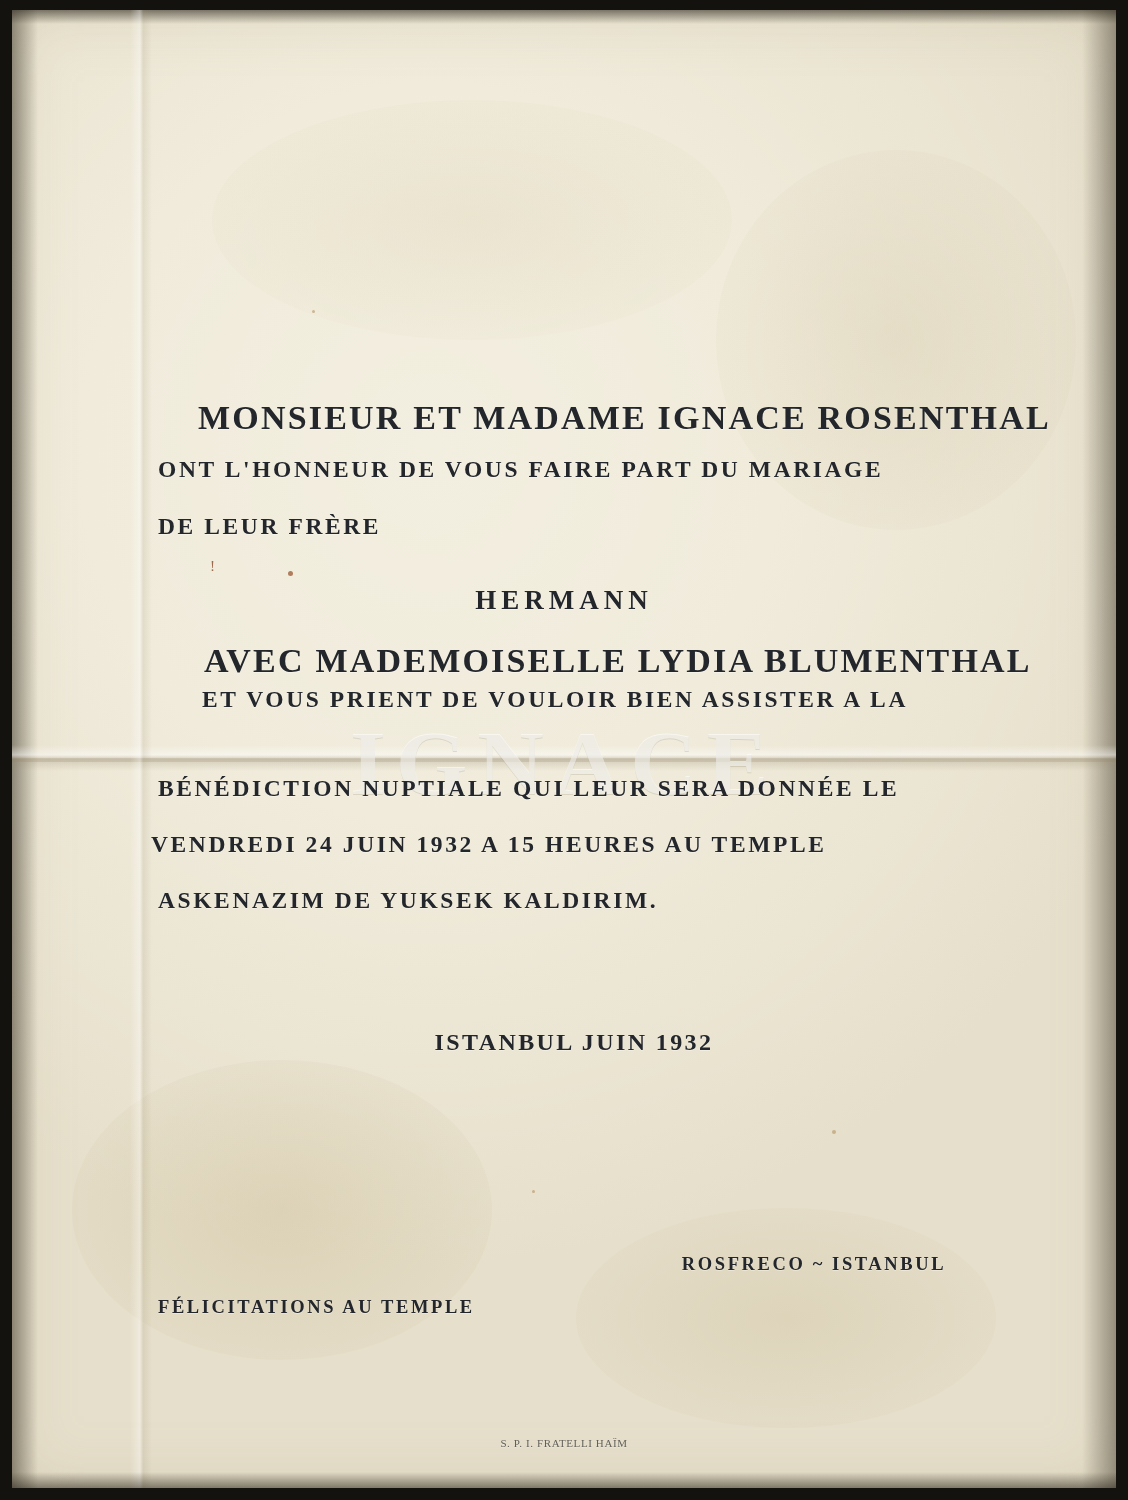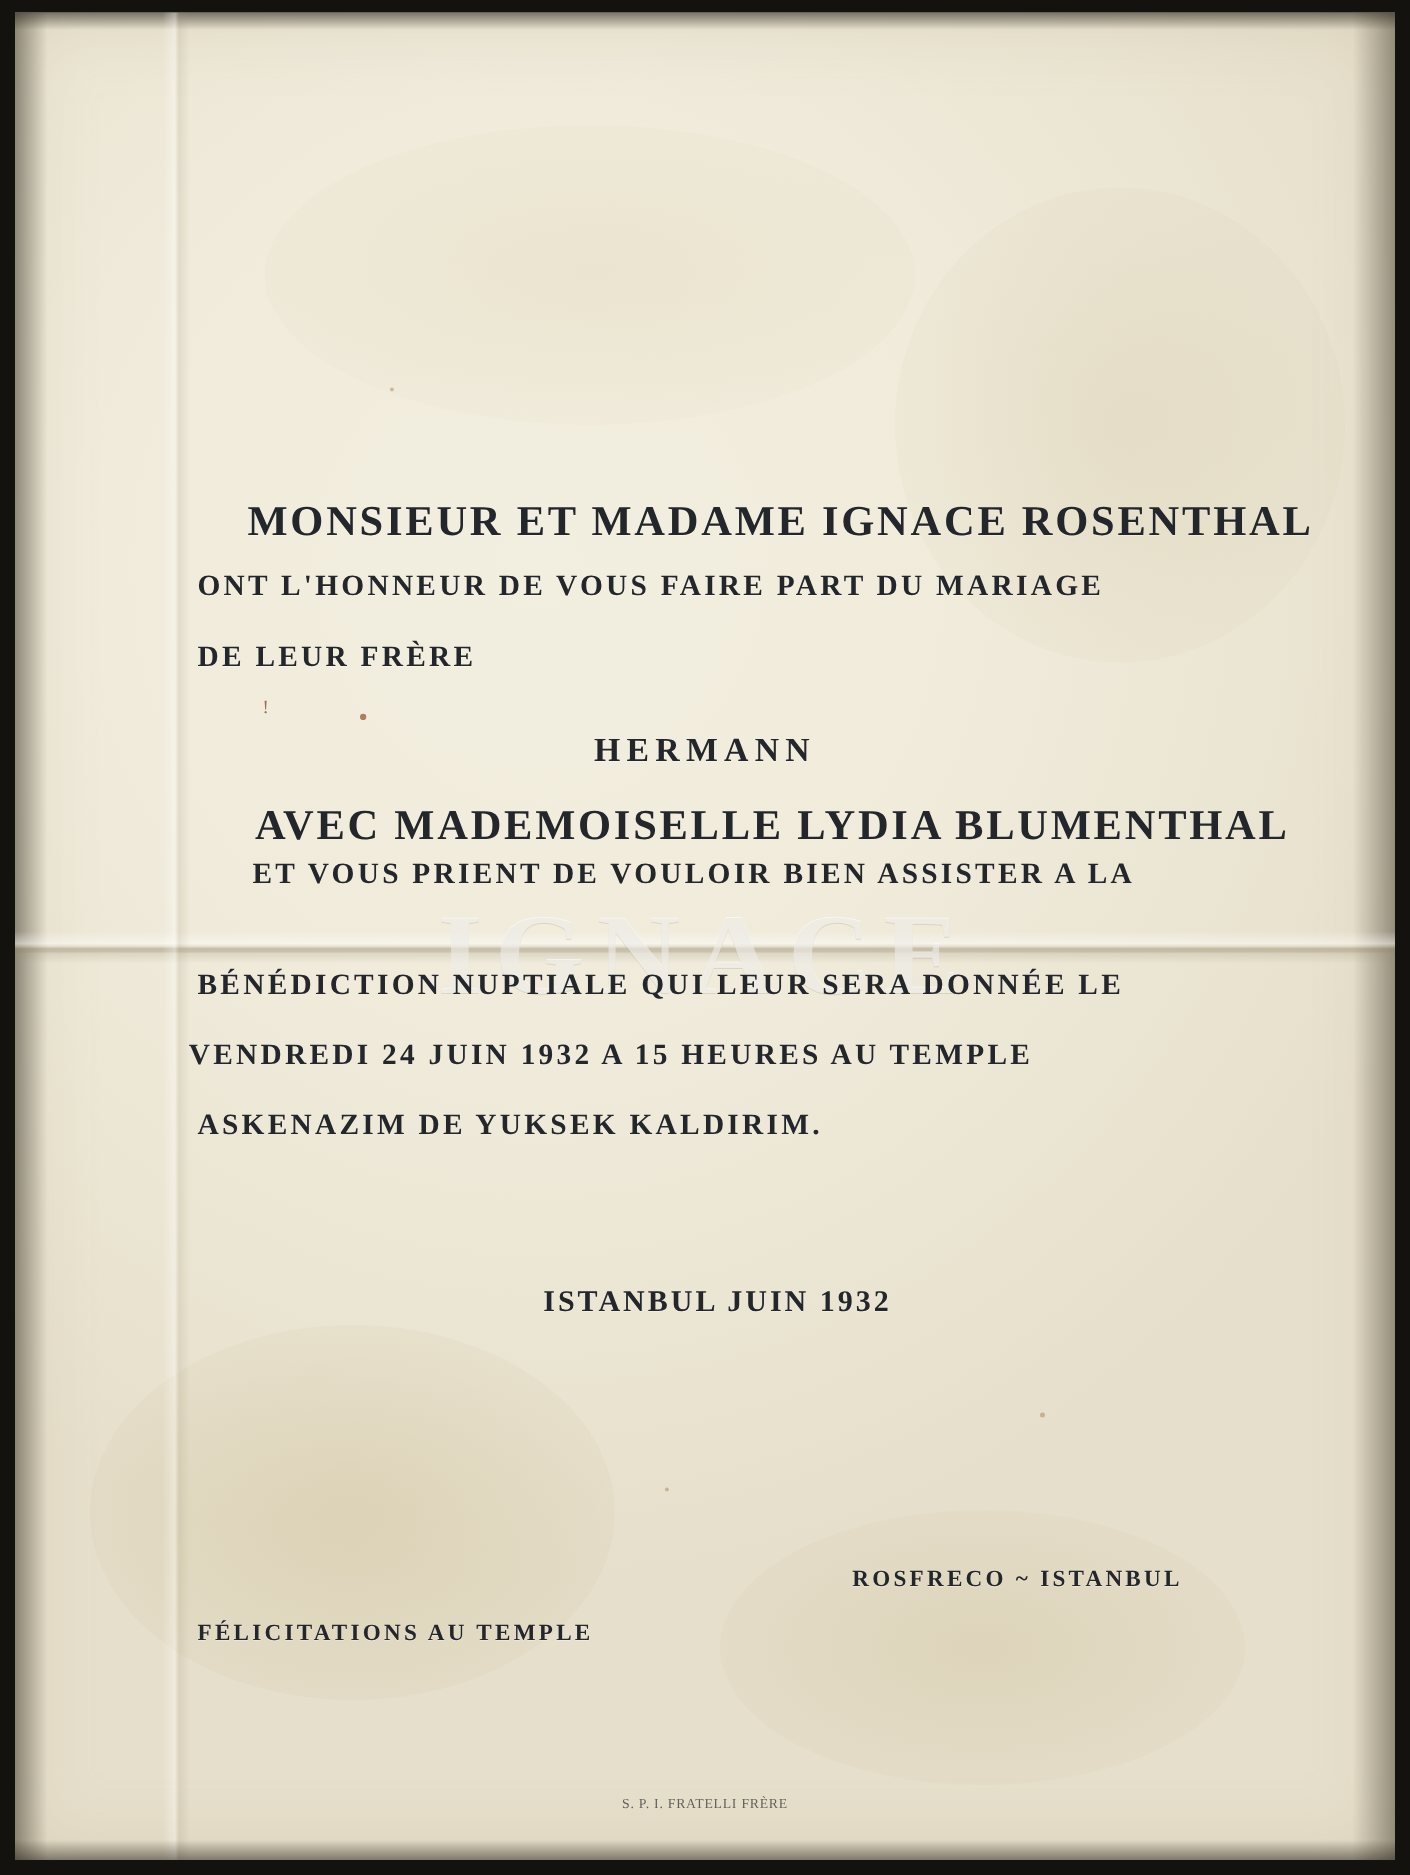--- a/index.html
+++ b/index.html
@@ -260,17 +260,17 @@
       <div class="line body-line" id="p1">ET VOUS PRIENT DE VOULOIR BIEN ASSISTER A LA</div>
       <div class="line body-line" id="p2">BÉNÉDICTION NUPTIALE QUI LEUR SERA DONNÉE LE</div>
       <div class="line body-line" id="p3">VENDREDI 24 JUIN 1932 A 15 HEURES AU TEMPLE</div>
       <div class="line body-line" id="p4">ASKENAZIM DE YUKSEK KALDIRIM.</div>
 
       <div class="line place-date" id="citydate">ISTANBUL JUIN 1932</div>
 
       <div class="line footer-line" id="f-left">FÉLICITATIONS AU TEMPLE</div>
       <div class="line footer-line" id="f-addr">ROSFRECO ~ ISTANBUL</div>
 
-      <div class="line imprint" id="imprint">S. P. I. FRATELLI FRÈRE</div>
+      <div class="line imprint" id="imprint">S. P. I. FRATELLI HAÏM</div>
 
     </div>
   </div>
 </div>
 
 </body></html>

